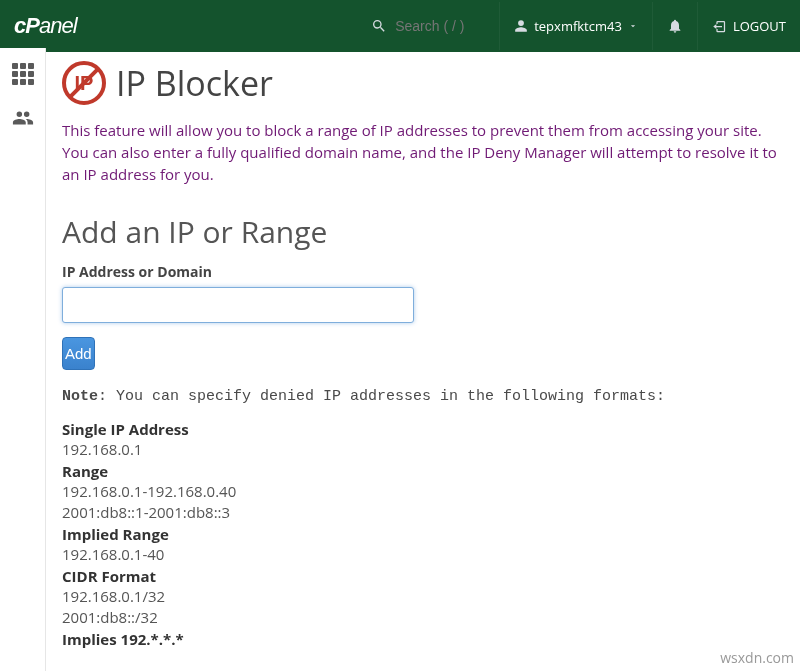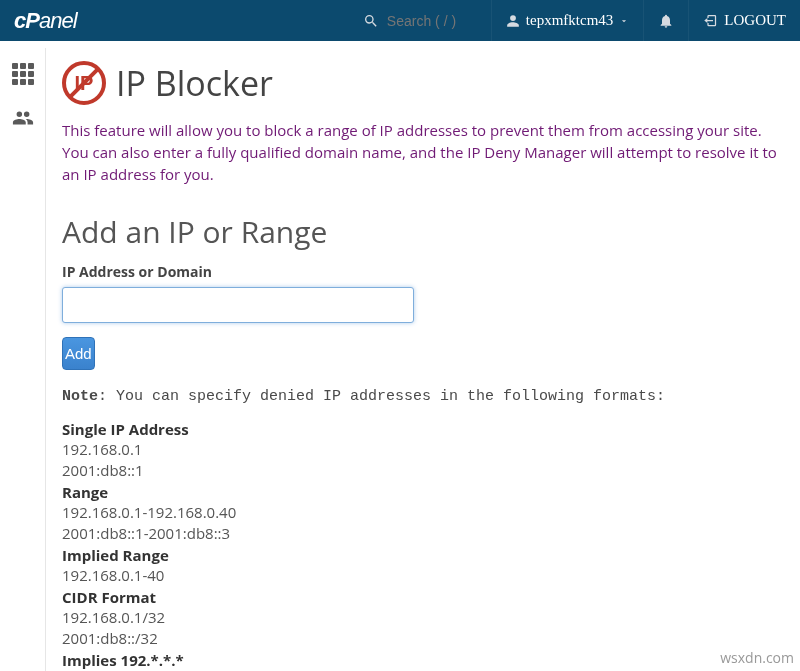--- a/index.html
+++ b/index.html
@@ -6,22 +6,22 @@
 body {
   font-family: -apple-system, BlinkMacSystemFont, "Segoe UI", "Open Sans", Helvetica, Arial, sans-serif;
   width: 800px;
   height: 671px;
   background: #fff;
   color: #333;
   overflow: hidden;
   position: relative;
 }
 .topbar {
-  background: #0c4a6e;
-  height: 41px;
+  background: #14532d;
+  height: 52px;
   display: flex;
   align-items: center;
   color: #fff;
   font-size: 14px;
 }
 .logo {
   font-family: Arial, sans-serif;
   font-weight: 700;
   font-style: italic;
   font-size: 22px;
@@ -47,23 +47,22 @@
   width: 90px;
   outline: none;
 }
 .top-item {
   display: flex;
   align-items: center;
   gap: 6px;
   padding: 16px 14px;
   height: 48px;
   cursor: pointer;
-  font-size: 15px;
+  font-size: 13px;
   border-left: 1px solid rgba(255,255,255,0.05);
-  font-family: Liberation Serif, serif;
 }
 .top-item svg { fill: #d6dbe1; }
 .sidebar {
   position: absolute;
   top: 48px;
   left: 0;
   width: 46px;
   height: calc(100% - 48px);
   background: #fff;
   border-right: 1px solid #e6e6e6;
@@ -250,21 +249,20 @@
   <br>
   <button class="btn-primary">Add</button>
 
   <p class="note-line">
     <strong>Note</strong><span>: You can specify denied IP addresses in the following formats:</span>
   </p>
 
   <dl class="formats">
     <dt>Single IP Address</dt>
     <dd>192.168.0.1</dd>
-    <dd>2001:db8::1</dd>
     <dt>Range</dt>
     <dd>192.168.0.1-192.168.0.40</dd>
     <dd>2001:db8::1-2001:db8::3</dd>
     <dt>Implied Range</dt>
     <dd>192.168.0.1-40</dd>
     <dt>CIDR Format</dt>
     <dd>192.168.0.1/32</dd>
     <dd>2001:db8::/32</dd>
     <dt>Implies 192.*.*.*</dt>
 

